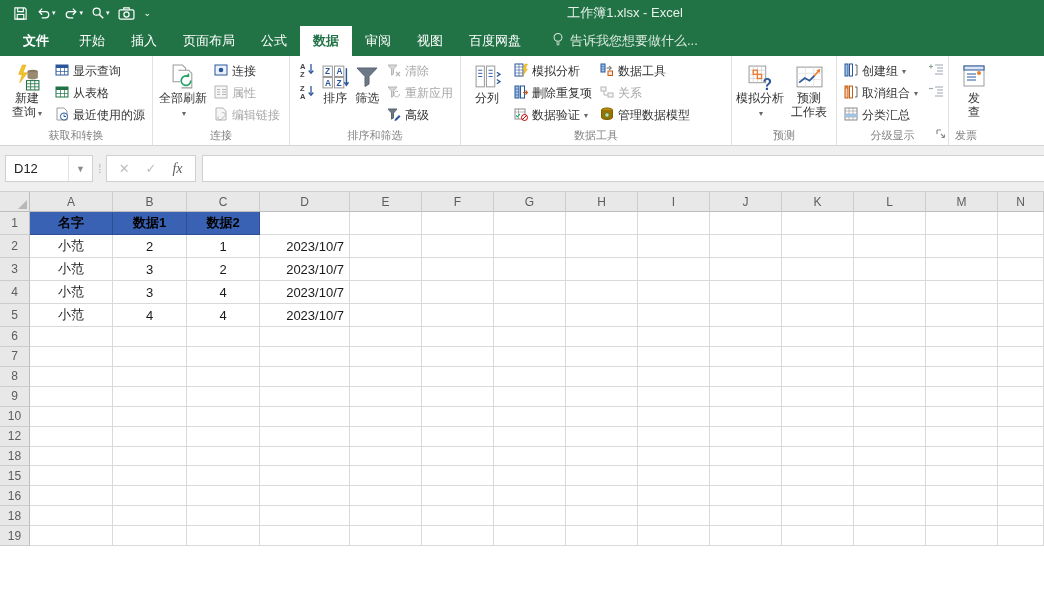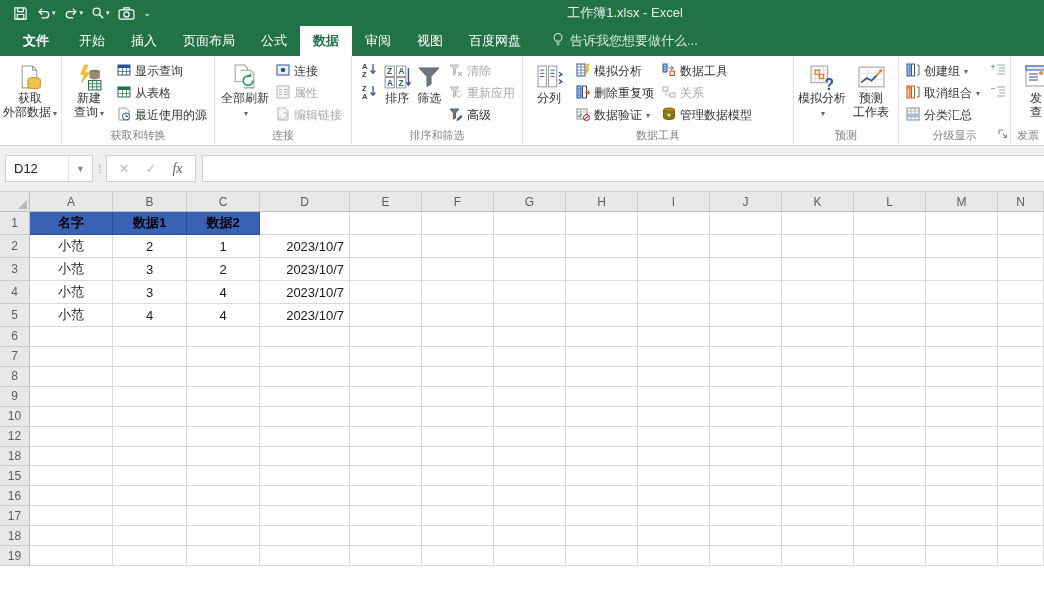--- a/index.html
+++ b/index.html
@@ -131,37 +131,20 @@
     <span><svg width="12" height="15" viewBox="0 0 14 17">
           <circle cx="7" cy="6" r="4.6" fill="none" stroke="#d9e8dd" stroke-width="1.2"></circle>
           <path d="M5 12.5h4M5.5 14.5h3" stroke="#d9e8dd" stroke-width="1.2"></path>
         </svg></span>
     <span>告诉我您想要做什么...</span>
   </div>
 </div>
 
 <div class="ribbon">
 
-  <div class="rgroup" style="width:62px">
-    <div class="g-content">
-      <div class="bigbtn">
-        <span class="bicon">
-            <svg width="27" height="27" viewBox="0 0 26 26">
-              <path d="M5 2h10l4 4v17H5z" fill="#fff" stroke="#9b9b9b"></path>
-              <path d="M15 2v4h4" fill="none" stroke="#9b9b9b"></path>
-              <ellipse cx="16.5" cy="15.5" rx="6" ry="2.4" fill="#f2c24c" stroke="#c49a2a"></ellipse>
-              <path d="M10.5 15.5v6c0 1.3 2.7 2.4 6 2.4s6-1.1 6-2.4v-6" fill="#f2c24c" stroke="#c49a2a"></path>
-            </svg>
-          </span>
-        <span class="blabel">获取</span>
-        <span class="blabel"><span>外部数据</span><span class="arrow">▾</span></span>
-      </div>
-    </div>
-    <div class="g-label"></div>
-  </div>
 
   <div class="rgroup" style="width:153px">
     <div class="g-content">
       <div class="bigbtn" style="width:50px">
         <span class="bicon">
             <svg width="27" height="27" viewBox="0 0 26 26">
               <path d="M8 1L4.5 10H8l-2.5 8L13 8.5H8.5L11.5 1z" fill="#f7c325" stroke="#d89f00" stroke-width="0.5"></path>
               <ellipse cx="18" cy="7.5" rx="5" ry="1.9" fill="#867660"></ellipse>
               <path d="M13 7.5v5.5c0 1 2.2 1.9 5 1.9s5-.9 5-1.9V7.5" fill="#9b8a72"></path>
               <rect x="12" y="16" width="12" height="9" fill="#fff" stroke="#217346"></rect>
@@ -759,37 +742,20 @@
         <div class="cell" style="width: 72px;"></div>
         <div class="cell" style="width: 72px;"></div>
         <div class="cell" style="width: 72px;"></div>
         <div class="cell" style="width: 72px;"></div>
         <div class="cell" style="width: 72px;"></div>
         <div class="cell" style="width: 72px;"></div>
         <div class="cell" style="width: 72px;"></div>
         <div class="cell" style="width: 46px;"></div>
       </div>
       <div class="gridrow" style="height: 19.93px;">
-        <div class="rowhead">17</div>
-        <div class="cell" style="width: 83px;"></div>
-        <div class="cell" style="width: 74px;"></div>
-        <div class="cell" style="width: 73px;"></div>
-        <div class="cell" style="width: 90px;"></div>
-        <div class="cell" style="width: 72px;"></div>
-        <div class="cell" style="width: 72px;"></div>
-        <div class="cell" style="width: 72px;"></div>
-        <div class="cell" style="width: 72px;"></div>
-        <div class="cell" style="width: 72px;"></div>
-        <div class="cell" style="width: 72px;"></div>
-        <div class="cell" style="width: 72px;"></div>
-        <div class="cell" style="width: 72px;"></div>
-        <div class="cell" style="width: 72px;"></div>
-        <div class="cell" style="width: 46px;"></div>
-      </div>
-      <div class="gridrow" style="height: 19.93px;">
         <div class="rowhead">18</div>
         <div class="cell" style="width: 83px;"></div>
         <div class="cell" style="width: 74px;"></div>
         <div class="cell" style="width: 73px;"></div>
         <div class="cell" style="width: 90px;"></div>
         <div class="cell" style="width: 72px;"></div>
         <div class="cell" style="width: 72px;"></div>
         <div class="cell" style="width: 72px;"></div>
         <div class="cell" style="width: 72px;"></div>
         <div class="cell" style="width: 72px;"></div>

